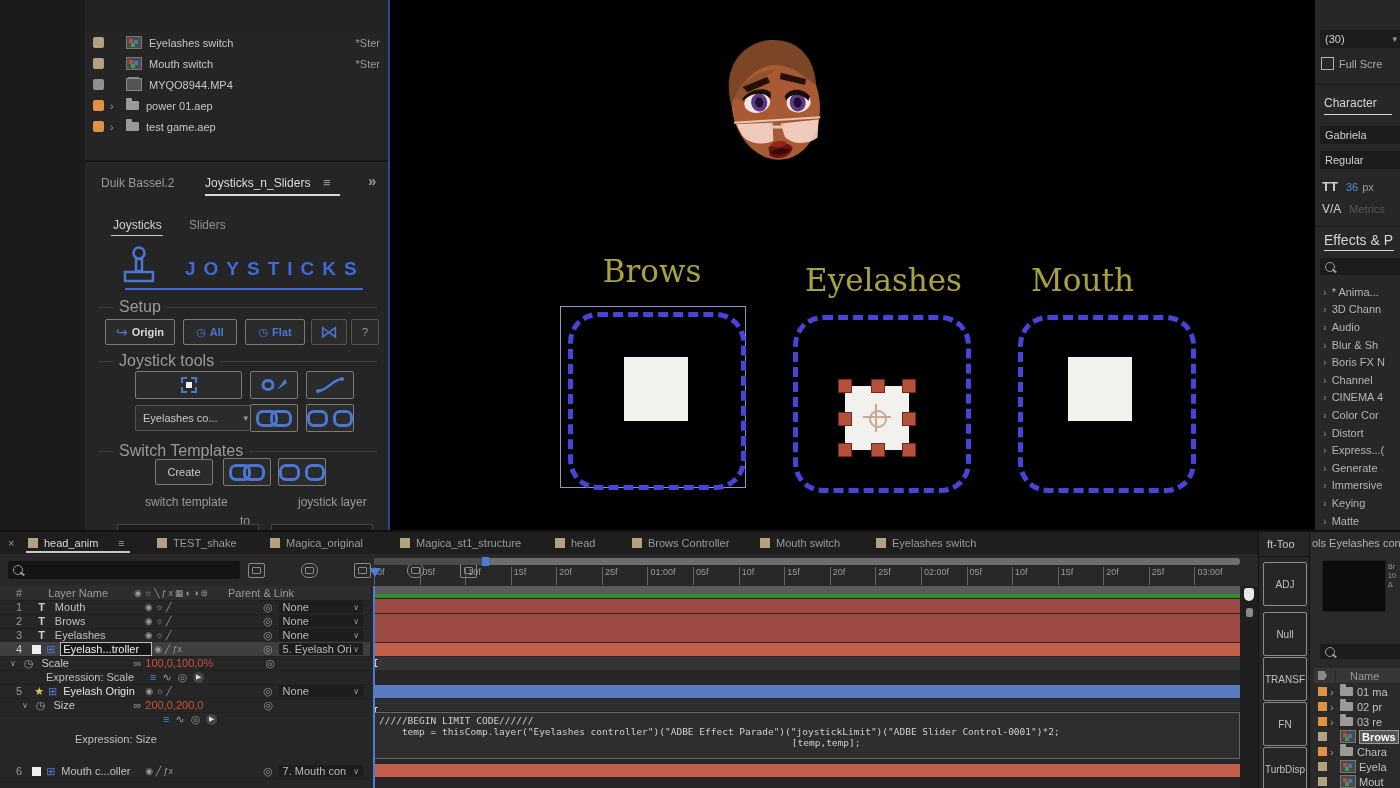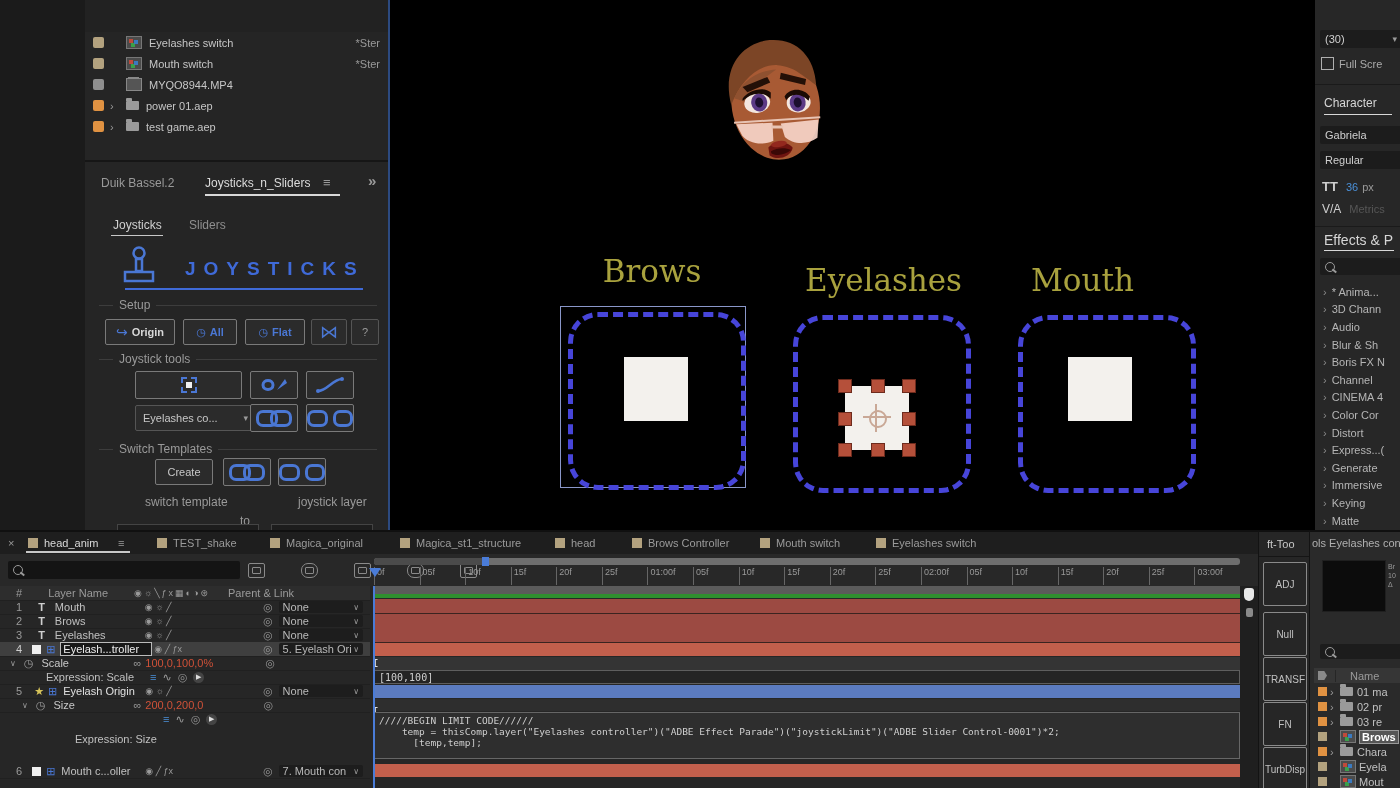--- a/index.html
+++ b/index.html
@@ -16,21 +16,21 @@
   
   .proj-row{height:21px;display:flex;align-items:center;padding-left:8px;color:#c6c6c6;}
   .folder-ic{display:inline-block;width:13px;height:9px;background:#9a9a9a;border-radius:1px;position:relative;margin-right:7px;flex:none;}
   .folder-ic::before{content:"";position:absolute;left:0;top:-3px;width:6px;height:3px;background:#9a9a9a;border-radius:1px 1px 0 0;}
   .comp-ic{display:inline-block;width:14px;height:11px;background:#4b4b4b;border:1px solid #777;margin-right:7px;position:relative;flex:none;}
   .comp-ic::before{content:"";position:absolute;left:2px;top:2px;width:4px;height:4px;background:#c04a3a;box-shadow:5px 1px 0 #3a7ac0,2px 4px 0 #3aa04a;}
   .film-ic{display:inline-block;width:14px;height:11px;background:#555;border:1px solid #888;margin-right:7px;position:relative;flex:none;}
   .film-ic::before{content:"";position:absolute;left:1px;top:-2px;width:11px;height:2px;background:#888;}
   
   .dk-btn{border:1px solid #7a7a7a;background:#2b2b2b;color:#c2c2c2;display:flex;align-items:center;justify-content:center;border-radius:2px;}
-  .grp{color:#9a9a9a;display:flex;align-items:center;font-size:12px;}
+  .grp{color:#9a9a9a;display:flex;align-items:center;font-size:16px;}
   .grp::after{content:"";flex:1;height:1px;background:#3d3d3d;margin-left:6px;}
   .grp::before{content:"";width:14px;height:1px;background:#3d3d3d;margin-right:6px;}
   .oval{display:inline-block;width:16px;height:11px;border:3px solid #4a77d4;border-radius:7px;}
   .tab-underline{position:absolute;height:2px;background:#d8d8d8;}
   
   .comp-view{background:#000;border-left:2px solid #2c4a80;border-right:2px solid #2c4a80;}
   .dash-box{border:5px dashed #4745d9;border-radius:30px;}
   .olabel{font-family:"DejaVu Serif",serif;color:#a9a23e;text-align:center;}
   .wsq{background:#f3f1ed;}
   .hdl{position:absolute;width:12px;height:12px;background:#b5503a;border:1px solid #6e2b1d;}
@@ -555,29 +555,28 @@
 
       <div class="bar" style="top:0;height:8px;background:#5b5b5b;"></div>
       <div class="bar" style="top:8px;height:4px;background:#2f8f2f;"></div>
       <div class="bar red" style="top:13px;height:14px;"></div>
       <div class="bar red" style="top:28px;height:14px;"></div>
       <div class="bar red" style="top:42px;height:14px;"></div>
       <div class="bar salmon" style="top:57px;height:13px;"></div>
       <div class="bar" style="top:71px;height:13px;background:#343434;">
         <span class="ibeam" style="position:absolute;left:-2px;top:0;">I</span>
       </div>
-      <div class="bar mono" style="top:84px;height:14px;background:#242424;border:1px solid #5e5e5e;color:#d0d0d0;font-size:10px;line-height:13px;padding-left:4px;box-sizing:border-box;">[100,100]</div>
       <div class="bar" style="top:99px;height:13px;background:#5b7bc0;"></div>
       <div class="bar" style="top:113px;height:12px;background:#2e2e2e;">
         <span class="ibeam" style="position:absolute;left:-2px;top:6px;">I</span>
       </div>
       <div class="bar mono" style="top:126px;height:47px;background:#2e2e2e;border:1px solid #666;color:#cfcfcf;font-size:9.5px;box-sizing:border-box;padding:2px 0 0 4px;">
         <div style="white-space:pre;">/////BEGIN LIMIT CODE//////</div>
         <div style="white-space:pre;">    temp = thisComp.layer("Eyelashes controller")("ADBE Effect Parade")("joystickLimit")("ADBE Slider Control-0001")*2;</div>
-        <div style="white-space:pre;">      [temp,temp];</div>
+        <div style="white-space:pre;text-align:center;">      [temp,temp];</div>
       </div>
       <div class="bar salmon" style="top:178px;height:13px;"></div>
 
       <div class="a" style="left:1240px;top:0;width:18px;height:204px;background:#1f1f1f;">
         <div class="a" style="left:4px;top:2px;width:10px;height:13px;background:#e8e8e8;border-radius:3px 3px 5px 5px;"></div>
         <div class="a" style="left:6px;top:22px;width:7px;height:9px;background:#8a8a8a;border-radius:2px;"></div>
       </div>
     </div>
   </div>
 

